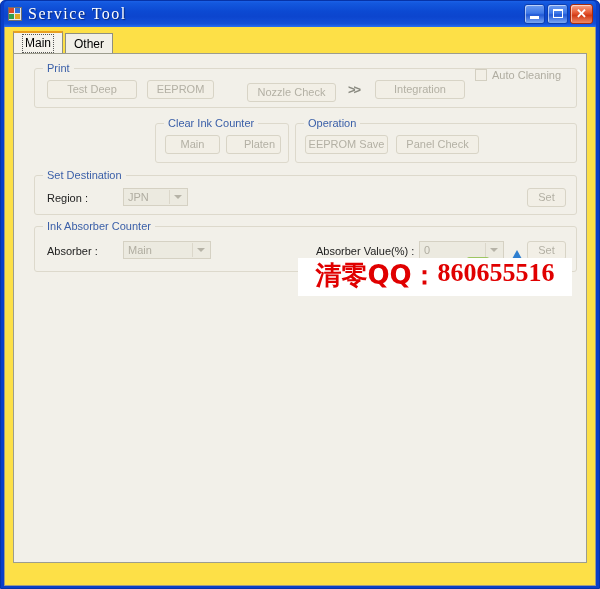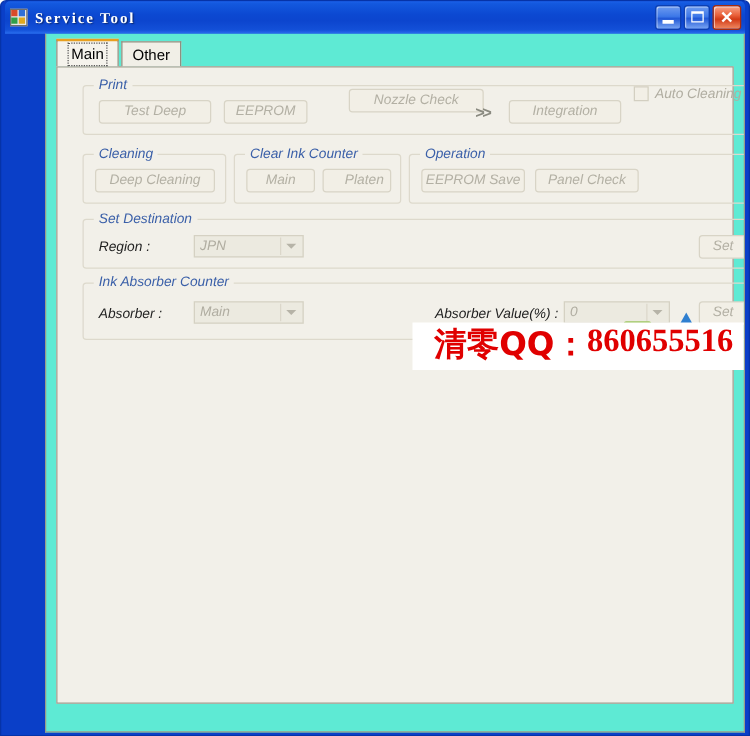--- a/index.html
+++ b/index.html
@@ -43,22 +43,22 @@
     flex: 0 0 auto;
     margin-right: 5px;
   }
   #app-icon .blk {
     position: absolute;
     box-sizing: border-box;
   }
   .title-text {
     color: #ffffff;
     font-family: "Liberation Serif", serif;
-    font-weight: bold;
-    font-size: 12px;
+    font-weight: normal;
+    font-size: 16px;
     letter-spacing: 1.5px;
     text-shadow: 1px 1px 1px rgba(0,0,0,.45);
     white-space: nowrap;
   }
   #caption-buttons {
     position: absolute;
     right: 3px; top: 3px;
     display: flex;
     gap: 2px;
   }
@@ -97,26 +97,25 @@
     color: #ffffff; font-size: 13px; font-weight: bold;
     font-family: "Liberation Sans", sans-serif;
     line-height: 1;
     padding-bottom: 1px;
   }
 
   
   #client {
     position: relative;
     height: calc(589px - 26px - 4px);
-    background: #5eead4;
+    background: #fde047;
     border: 1px solid #9a9a8c;
     border-top: none;
     box-sizing: border-box;
     overflow: hidden;
-    margin-left: 32px;
   }
 
   
   #tabstrip {
     position: absolute;
     left: 8px; top: 6px;
     height: 20px;
     display: flex;
     align-items: flex-end;
     z-index: 5;
@@ -162,21 +161,20 @@
     box-sizing: border-box;
   }
 
   
   .group {
     position: absolute;
     box-sizing: border-box;
     border: 1px solid #ddd9cc;
     border-radius: 3px;
     background: transparent;
-    font-style: italic;
   }
   .group > .group-title {
     position: absolute;
     top: -7px; left: 8px;
     padding: 0 4px;
     background: #f2f0e9;
     color: #3a5fa8;
     font-size: 11px;
     white-space: nowrap;
   }
@@ -335,55 +333,51 @@
 
     <div id="tabpage">
 
       <div class="group" style="left:20px; top:14px; width:543px; height:40px;">
         <span class="group-title">Print</span>
 
         <div class="btn" style="left:12px; top:11px; width:90px; height:19px;">Test Deep</div>
 
         <div class="btn" style="left:112px; top:11px; width:67px; height:19px;">EEPROM</div>
 
-        <div class="btn" style="left:212px; top:2px; width:108px; height:19px;">Nozzle Check</div>
+        <div class="btn" style="left:212px; top:14px; width:89px; height:19px;">Nozzle Check</div>
 
         <div class="arrows" style="left:313px; top:13px;">&gt;&gt;</div>
 
         <div class="btn" style="left:340px; top:11px; width:90px; height:19px;">Integration</div>
 
         <div class="chk" style="left:440px; top:0;">
           <span class="box"></span>
           <span>Auto Cleaning</span>
         </div>
       </div>
 
-      <div class="group" style="left:20px; top:69px; width:115px; height:40px;">
-        <span class="group-title">Cleaning</span>
-        <div class="btn" style="left:9px; top:11px; width:96px; height:19px;">Deep Cleaning</div>
-      </div>
 
       <div class="group" style="left:141px; top:69px; width:134px; height:40px;">
         <span class="group-title">Clear Ink Counter</span>
         <div class="btn" style="left:9px; top:11px; width:55px; height:19px;">Main</div>
         <div class="btn" style="left:70px; top:11px; width:55px; height:19px;padding-left:12px;">Platen</div>
       </div>
 
       <div class="group" style="left:281px; top:69px; width:282px; height:40px;padding-left:46px;">
         <span class="group-title">Operation</span>
         <div class="btn" style="left:9px; top:11px; width:83px; height:19px;">EEPROM Save</div>
         <div class="btn" style="left:100px; top:11px; width:83px; height:19px;">Panel Check</div>
       </div>
 
       <div class="group" style="left:20px; top:121px; width:543px; height:40px;">
         <span class="group-title">Set Destination</span>
 
         <span class="lbl" style="left:12px; top:16px;">Region :</span>
 
-        <div class="combo" style="left:88px; top:12px; width:88px; height:18px;">
+        <div class="combo" style="left:88px; top:12px; width:65px; height:18px;">
           <span>JPN</span>
           <span class="arrowbox">
             <span class="chev"></span>
           </span>
         </div>
 
         <div class="btn" style="left:492px; top:12px; width:39px; height:19px;">Set</div>
       </div>
 
       <div class="group" style="left:20px; top:172px; width:543px; height:46px;">

